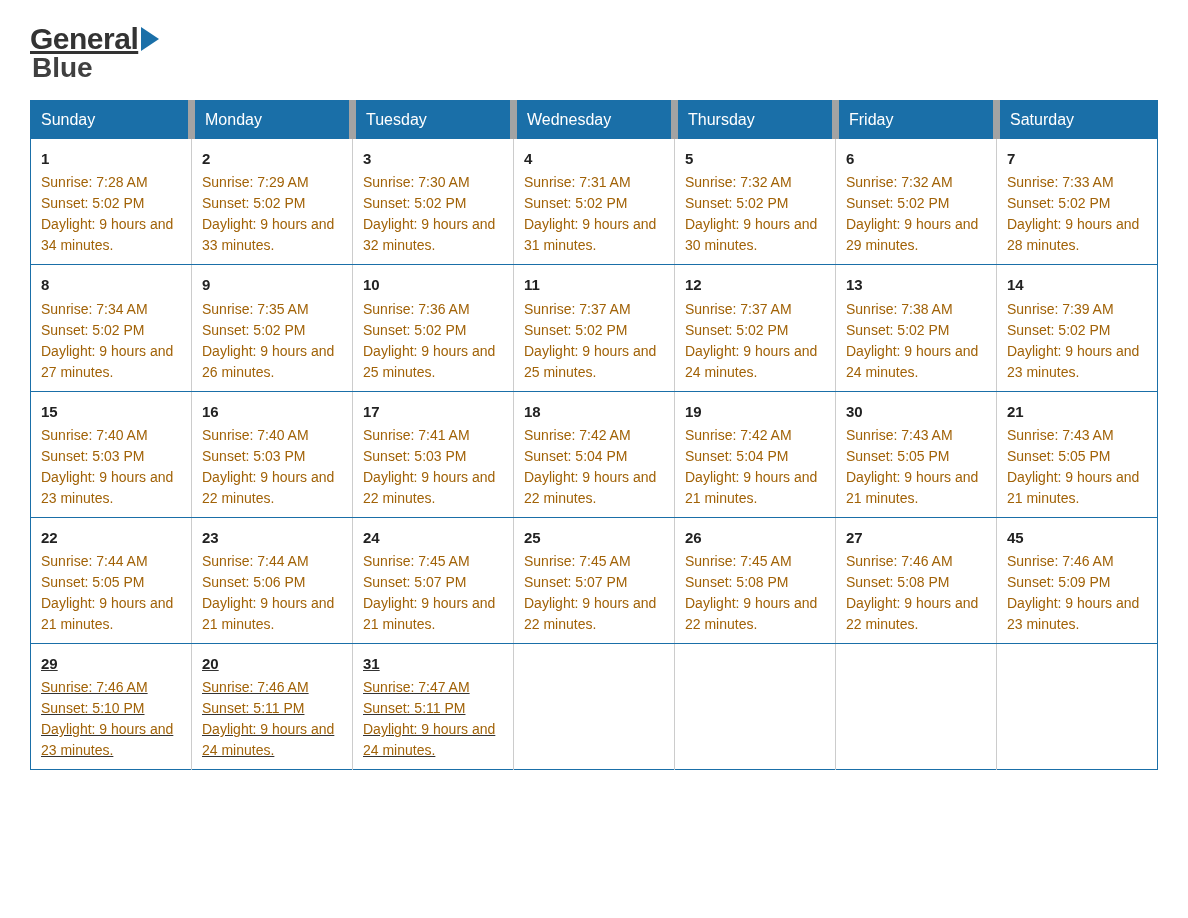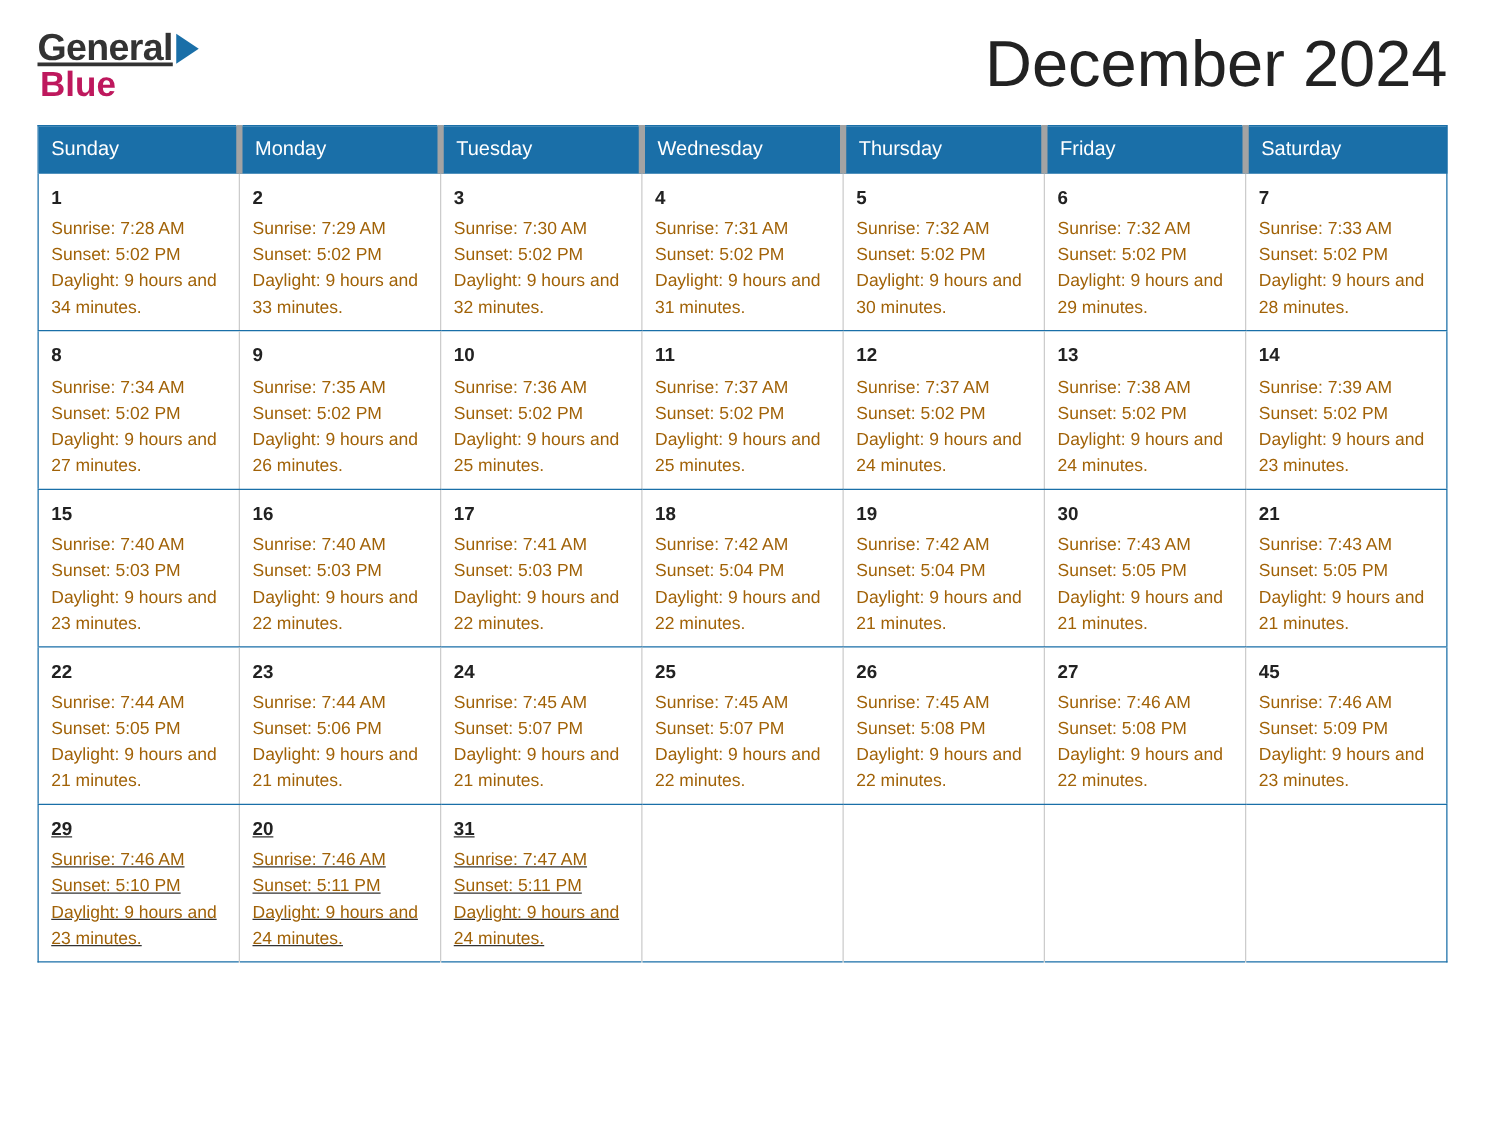--- a/index.html
+++ b/index.html
@@ -35,21 +35,21 @@
       border-collapse: collapse;
       border: 1px solid #1a6fa8;
     }
     .calendar th {
       background-color: #1a6fa8;
       color: #fff;
       font-size: 16px;
       font-weight: normal;
       padding: 10px 10px;
       text-align: left;
-      border-right: 5px solid #a3a3a3;
+      border-right: 7px solid #a3a3a3;
     }
     .calendar th:last-child {
       border-right: none;
     }
     .calendar td {
       vertical-align: top;
       padding: 8px 10px;
       border-right: 1px solid #ccc;
       border-bottom: 1px solid #1a6fa8;
       width: 14.28%;
@@ -97,40 +97,39 @@
       vertical-align: middle;
     }
     .logo-container {
       line-height: 1;
     }
     .logo-line1 {
       display: flex;
       align-items: center;
     }
     .logo-line2 {
-      color: #be185d;
+      color: #404040;
       font-size: 28px;
       font-weight: bold;
       margin-left: 2px;
       margin-top: 0px;
     }
   </style>
 </head>
 <body>
 
 <div class="header">
   <div class="logo-container">
     <div class="logo-line1">
       <span class="logo-text-general">General</span>
       <span class="logo-arrow"></span>
     </div>
     <div class="logo-line2">Blue</div>
   </div>
   <div class="title-section">
-    <div class="month-title">December 2024</div>
   </div>
 </div>
 
 <table class="calendar">
   <thead>
     <tr>
     <th>Sunday</th>
         <th>Monday</th>
         <th>Tuesday</th>
         <th>Wednesday</th>

